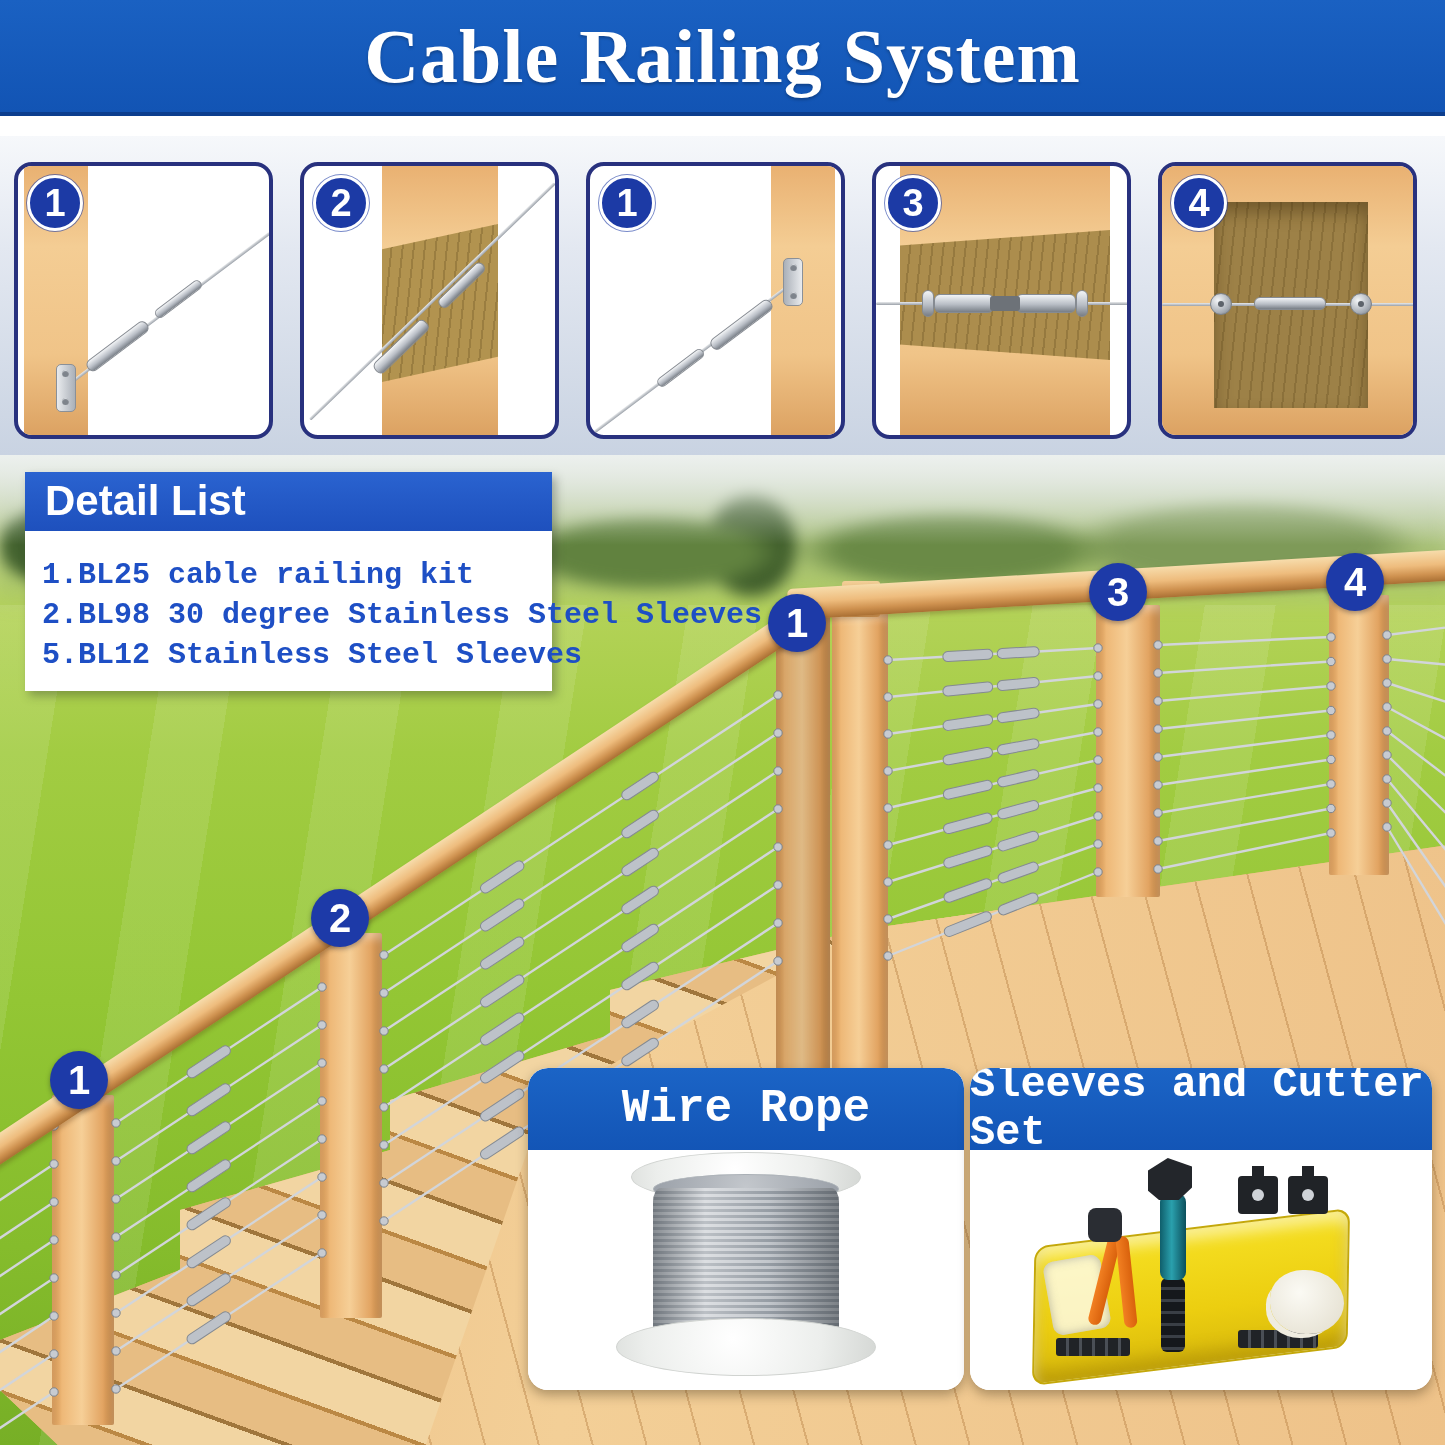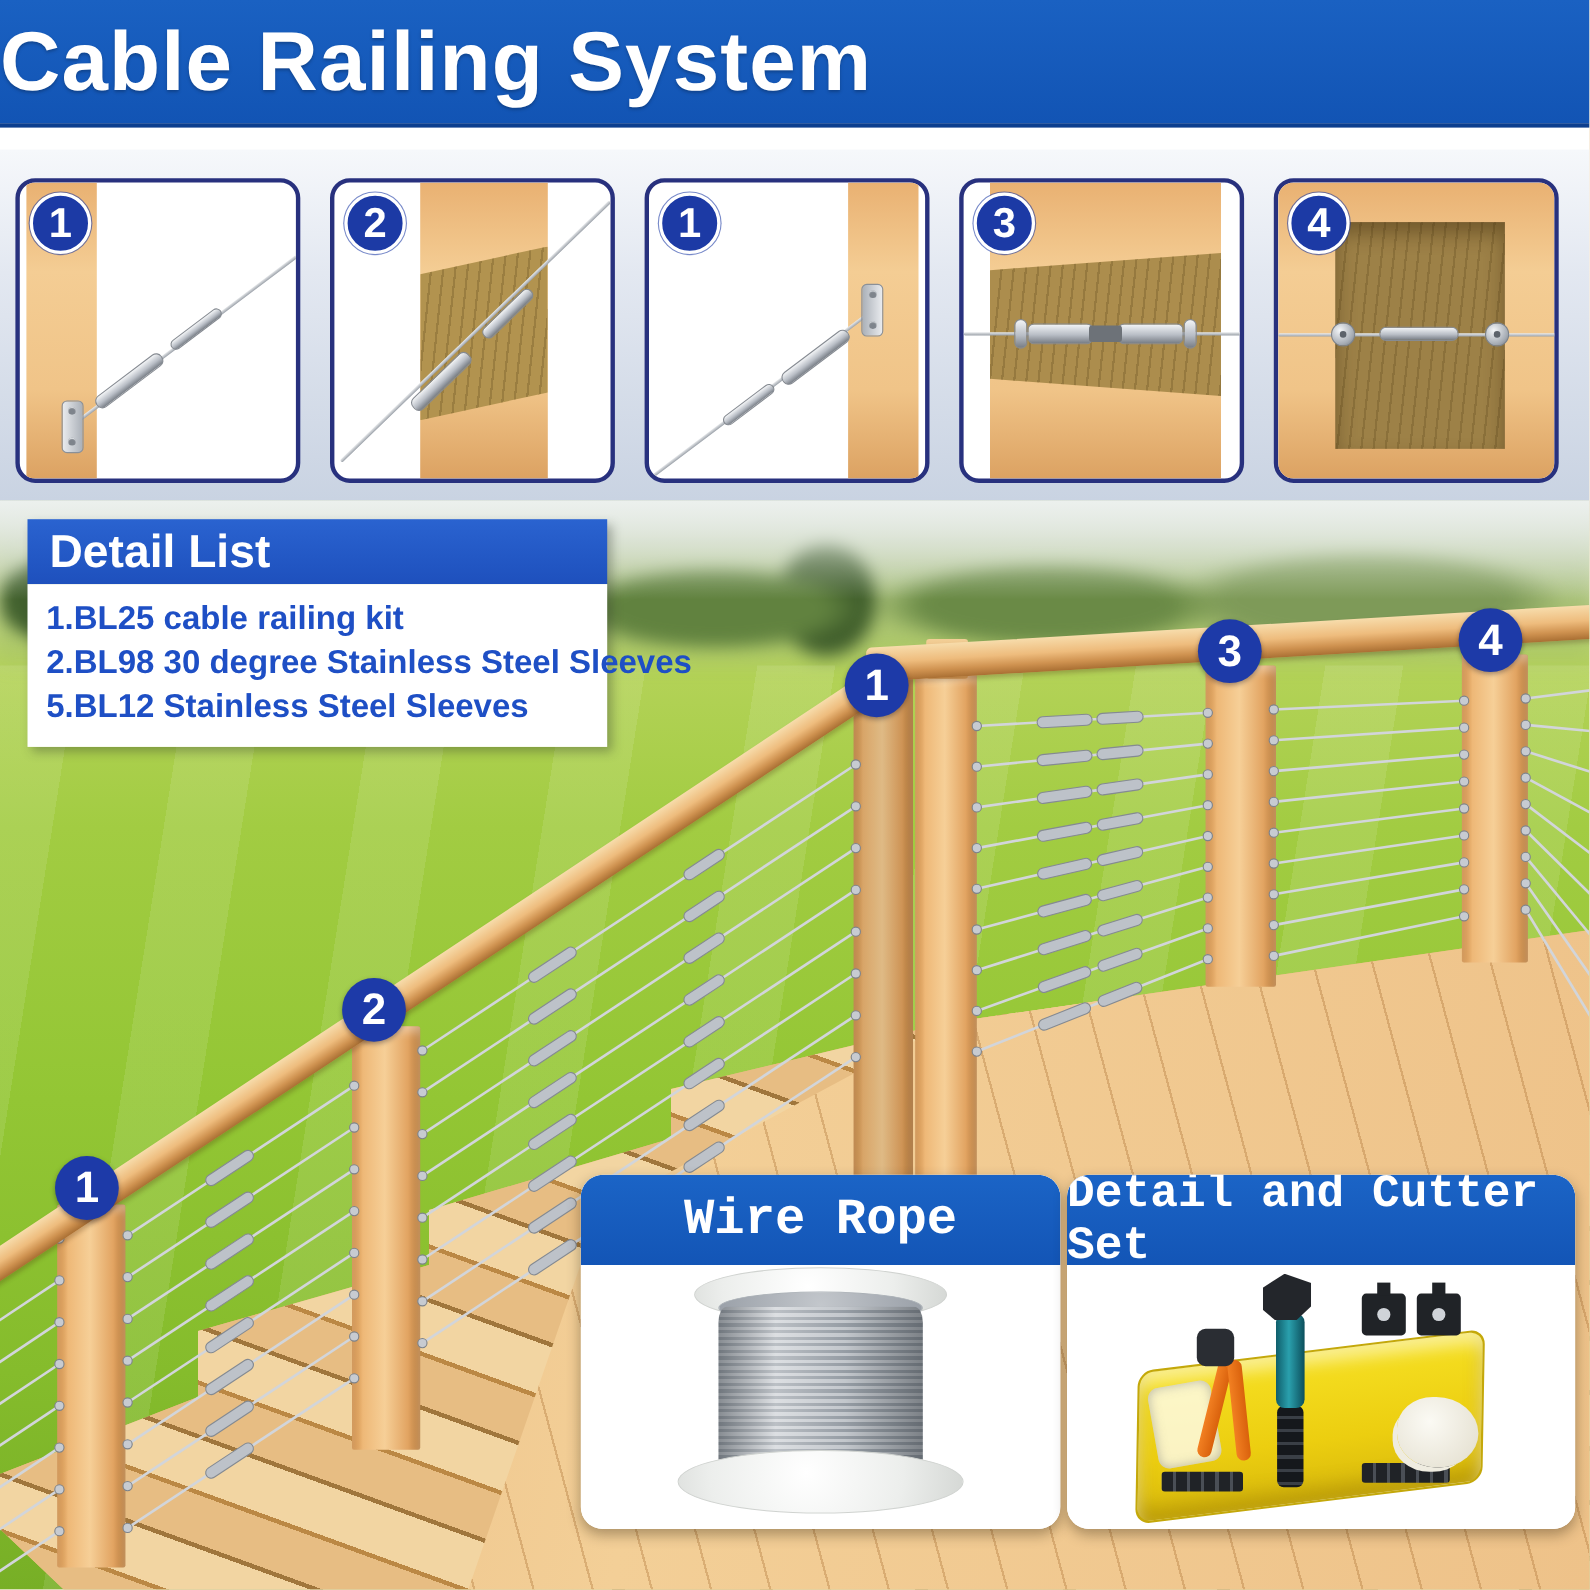--- a/index.html
+++ b/index.html
@@ -4,21 +4,21 @@
 <style>
   html,body{margin:0;padding:0;background:#fff;}
   body{width:1445px;height:1445px;position:relative;overflow:hidden;
        font-family:"Liberation Sans",sans-serif;}
   *{box-sizing:border-box;}
 
   
   .header{position:absolute;left:0;top:0;width:1445px;height:116px;
           background:linear-gradient(#1a61c2,#1254b4);
           border-bottom:4px solid #0c3e8e;
-          display:flex;align-items:center;justify-content:flex-start;}
+          display:flex;align-items:center;justify-content:center;font-family:Liberation Serif, serif;}
   .header h1{margin:0;color:#fff;font-size:76px;font-weight:bold;letter-spacing:1px;
              text-shadow:0 2px 3px rgba(0,0,0,.25);}
 
   
   .panels-row{position:absolute;left:0;top:136px;width:1445px;height:319px;
               background:linear-gradient(#f6f8fb 0%,#e3e8f1 35%,#c9d3e2 100%);
               display:flex;gap:27px;padding:26px 0 0 14px;}
   .panel{position:relative;width:259px;height:277px;background:#fff;
          border:4px solid #28317e;border-radius:18px;overflow:hidden;flex:none;}
   .pbadge{position:absolute;left:9px;top:9px;width:56px;height:56px;border-radius:50%;
@@ -81,21 +81,21 @@
 
   .marker{position:absolute;width:58px;height:58px;border-radius:50%;background:#1d3aa8;
           color:#fff;font-size:40px;font-weight:bold;display:flex;align-items:center;justify-content:center;
           box-shadow:0 2px 5px rgba(0,0,30,.35);z-index:7;}
 
   
   .detail{position:absolute;left:25px;top:17px;width:527px;z-index:8;
           box-shadow:4px 5px 9px rgba(40,50,40,.35);}
   .detail-head{height:59px;background:linear-gradient(#2a63d0,#1e50bd);
                color:#fff;font-size:42px;font-weight:bold;line-height:58px;padding-left:20px;}
-  .detail-body{background:#fff;padding:12px 14px 16px 17px;}
+  .detail-body{background:#fff;padding:24px 14px 16px 17px;font-family:Liberation Mono, monospace;}
   .detail-body div{color:#1e4fc5;font-size:30px;font-weight:bold;line-height:40px;white-space:nowrap;}
 
   
   .card{position:absolute;top:613px;border-radius:20px;background:#fff;height:322px;
         box-shadow:0 5px 12px rgba(40,30,10,.35);z-index:8;overflow:hidden;font-family:Liberation Mono, monospace;}
   .card-head{height:82px;background:linear-gradient(#1b64c6,#1355b6);border-radius:20px 20px 0 0;
              display:flex;align-items:center;justify-content:center;color:#fff;font-weight:bold;}
   .card-body{position:relative;height:240px;background:#fff;}
   .card.wire{left:528px;width:436px;}
   .card.crimp{left:970px;width:462px;}
@@ -427,21 +427,21 @@
     <div class="card-head">Wire Rope</div>
     <div class="card-body">
       <div class="flange" style="left:103px;top:2px;width:230px;height:50px;"></div>
       <div class="drum-top"></div>
       <div class="drum"></div>
       <div class="flange" style="left:88px;top:168px;width:260px;height:58px;"></div>
     </div>
   </div>
 
   <div class="card crimp">
-    <div class="card-head">Detail and Cutter Set</div>
+    <div class="card-head">Sleeves and Cutter Set</div>
     <div class="card-body">
       <div class="case-lip"></div>
       <div class="case"></div>
       <div class="baggie"></div>
       <div class="comb" style="left:86px;top:188px;width:74px;"></div>
       <div class="comb" style="left:268px;top:180px;width:80px;"></div>
       <div class="cutter-h" style="left:128px;top:84px;transform:rotate(14deg);"></div>
       <div class="cutter-h" style="left:150px;top:86px;transform:rotate(-6deg);"></div>
       <div class="cutter-head"></div>
       <div class="tool-grip"></div>

